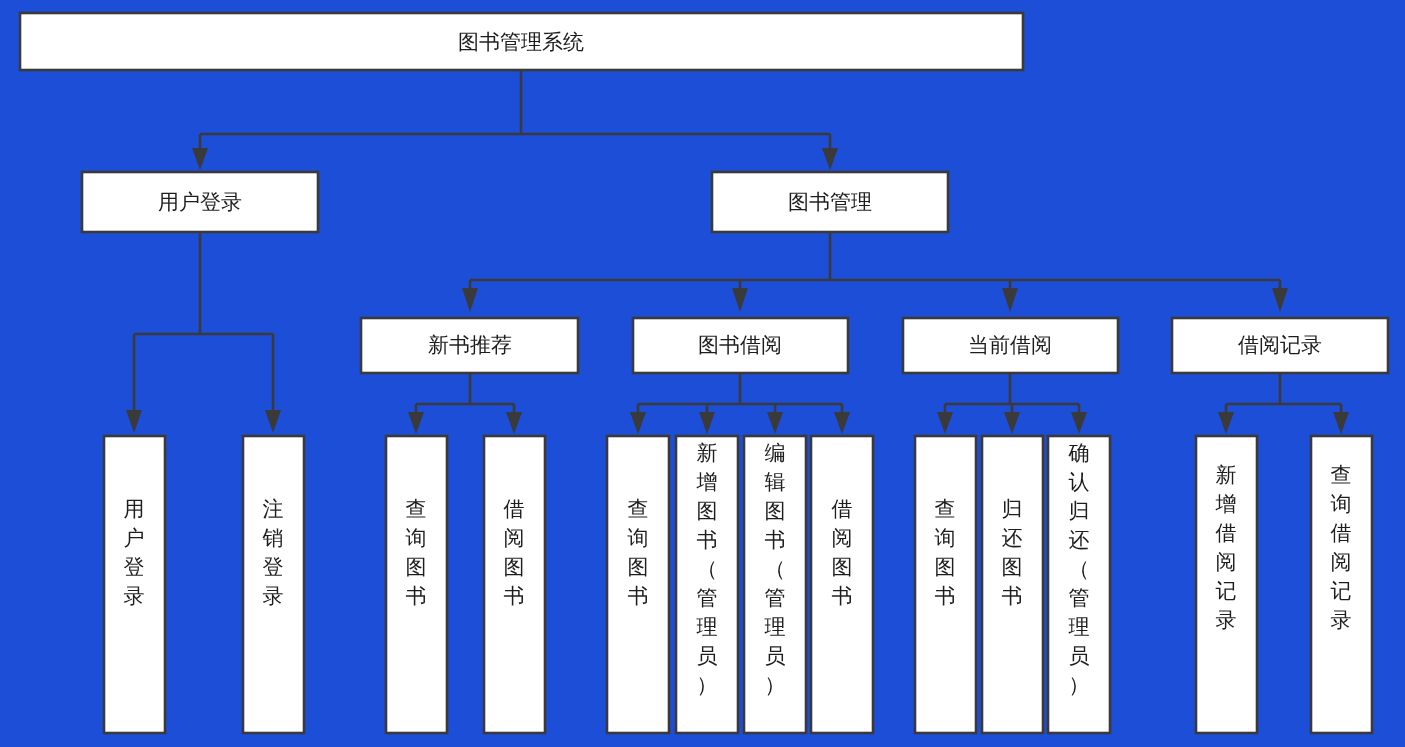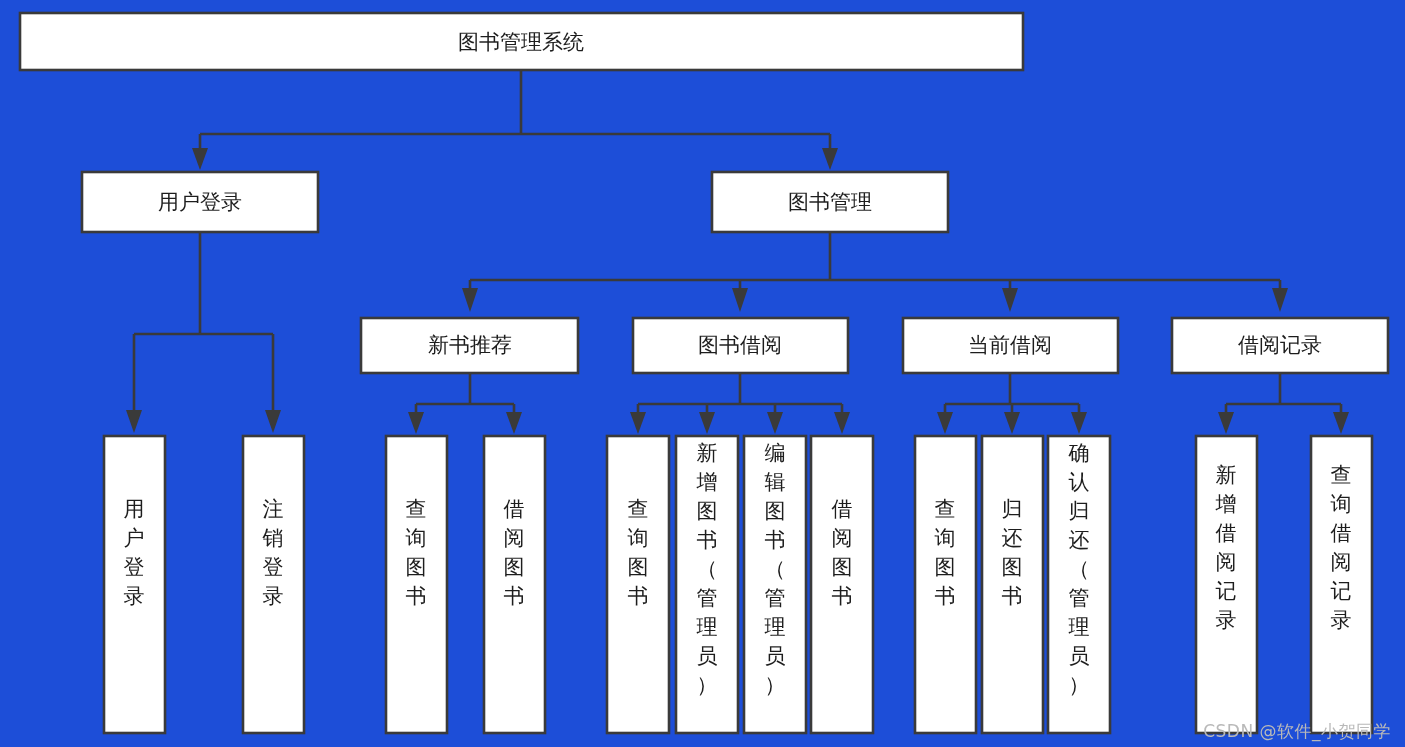--- a/index.html
+++ b/index.html
@@ -240,15 +240,14 @@
       <text class="node-label-v" x="1226" y="482"><tspan x="1226" y="482">新</tspan><tspan x="1226" y="511">增</tspan><tspan x="1226" y="540">借</tspan><tspan x="1226" y="569">阅</tspan><tspan x="1226" y="598">记</tspan><tspan x="1226" y="627">录</tspan></text>
     </g>
 
     <g>
       <rect class="node-box" x="1311" y="436" width="61" height="297"></rect>
       <text class="node-label-v" x="1341" y="482"><tspan x="1341" y="482">查</tspan><tspan x="1341" y="511">询</tspan><tspan x="1341" y="540">借</tspan><tspan x="1341" y="569">阅</tspan><tspan x="1341" y="598">记</tspan><tspan x="1341" y="627">录</tspan></text>
     </g>
 
   </svg>
 
-  <div class="watermark">CSDN @软件_小贺同学</div>
 
 </div>
 
 </body></html>

